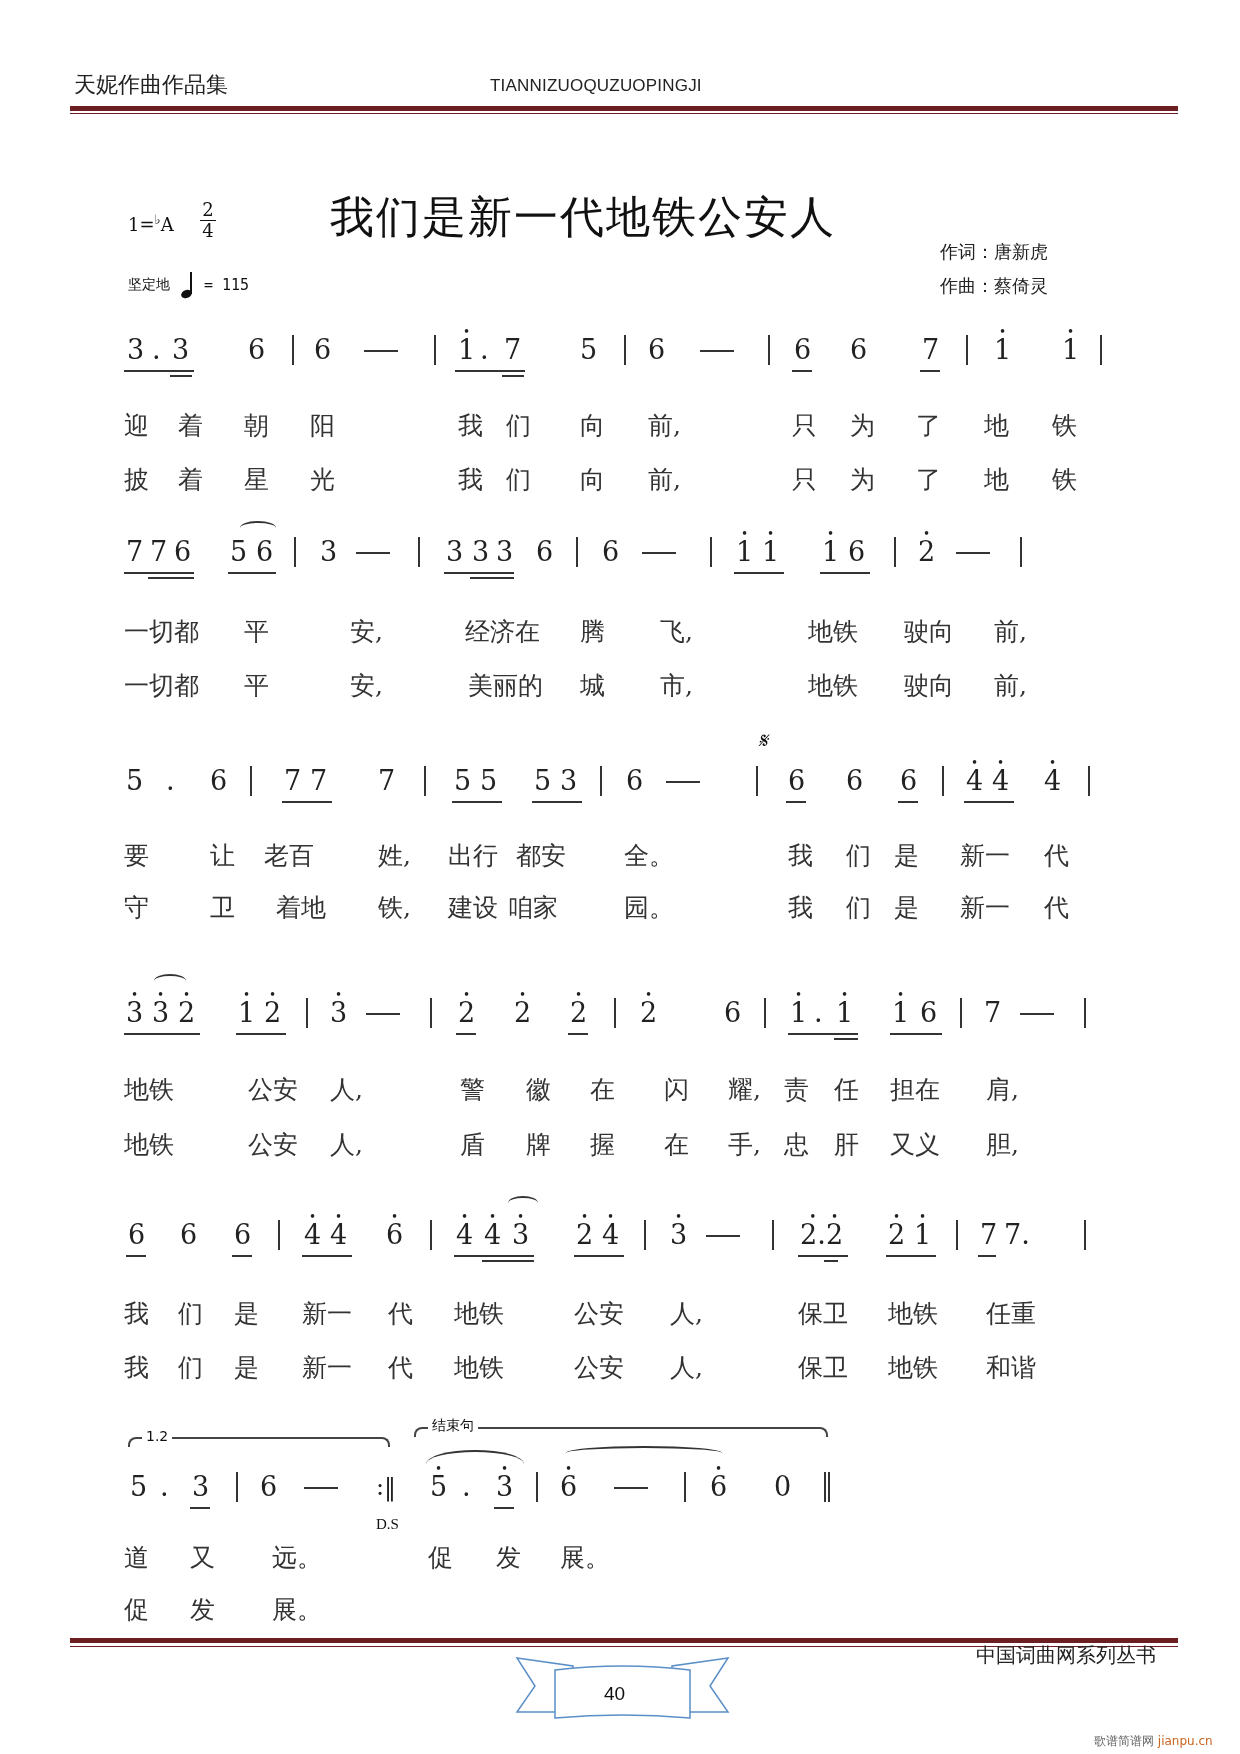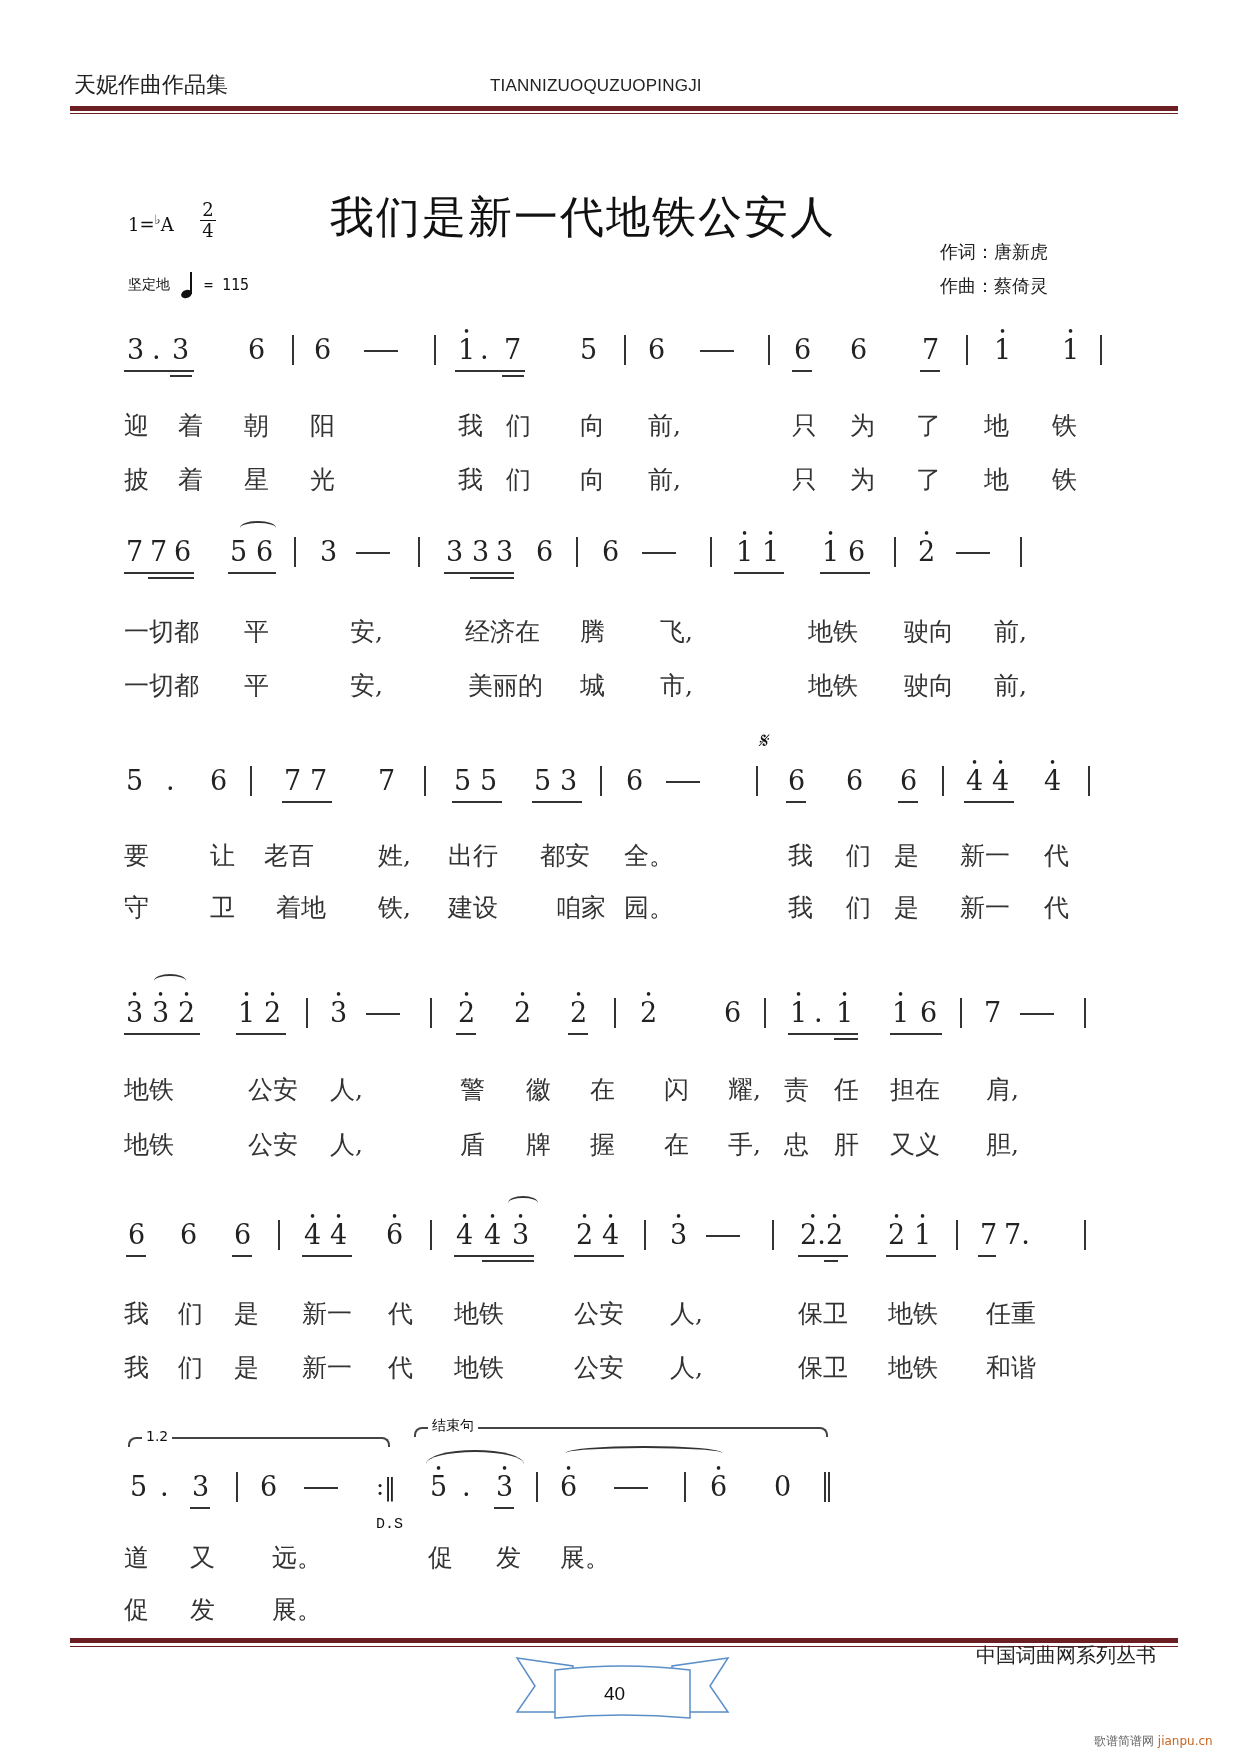--- a/index.html
+++ b/index.html
@@ -24,21 +24,21 @@
   .dbar { position:absolute; top:2px; width:6px; height:30px; border-left:2px solid #333; border-right:2px solid #333; box-sizing:border-box; }
   .dash { position:absolute; top:17px; width:34px; height:2px; background:#333; }
   .ul { position:absolute; height:2px; background:#333; top:37px; }
   .ul2 { position:absolute; height:2px; background:#333; top:42px; }
   .slur { position:absolute; border-top:2px solid #333; border-radius:50% 50% 0 0; height:12px; }
   .lyr { position:absolute; left:124px; font-size:25px; font-family:"DejaVu Serif", serif; color:#333; white-space:pre; }
   .lyr span { position:absolute; }
   .segno { left:758px; top:728px; font-size:22px; font-style:italic; }
   .bracket { position:absolute; border-top:2px solid #444; height:8px; }
   .blabel { position:absolute; font-size:14px; font-family:"DejaVu Sans", sans-serif; background:#fff; padding:0 4px; }
-  .ds { position:absolute; font-size:15px; font-family:Liberation Mono, monospace; }
+  .ds { position:absolute; font-size:15px; font-family:Liberation Serif, serif; }
   .series { left:976px; top:1642px; font-size:20px; font-family:"DejaVu Sans", sans-serif; color:#222; }
   .pagebox { left:572px; top:1664px; width:100px; height:62px; }
   .pagenum { left:604px; top:1683px; font-size:19px; font-family:"Liberation Sans", sans-serif; }
   .watermark { left:1094px; top:1733px; font-size:12px; font-family:"DejaVu Sans", sans-serif; color:#666; }
   .watermark .site { color:#c8641e; }
 </style>
 </head>
 <body>
 
 <div class="abs hdr-left">天妮作曲作品集</div>
@@ -170,24 +170,24 @@
   <span class="n" style="left:776px">6</span>
   <div class="ul" style="left:774px;width:20px"></div>
   <div class="bar" style="left:818px"></div>
   <span class="n hi" style="left:842px">4</span>
   <span class="n hi" style="left:868px">4</span>
   <div class="ul" style="left:840px;width:50px"></div>
   <span class="n hi" style="left:920px">4</span>
   <div class="bar" style="left:964px"></div>
 </div>
 <div class="lyr" style="top:810px;">
-  <span style="left:0">要</span><span style="left:86px">让</span><span style="left:140px">老百</span><span style="left:254px">姓,</span><span style="left:324px">出行</span><span style="left:416px">都安</span><span style="left:500px">全。</span><span style="left:664px">我</span><span style="left:722px">们</span><span style="left:770px">是</span><span style="left:836px">新一</span><span style="left:920px">代</span>
+  <span style="left:0">要</span><span style="left:86px">让</span><span style="left:140px">老百</span><span style="left:254px">姓,</span><span style="left:324px">出行</span><span style="left:392px">都安</span><span style="left:500px">全。</span><span style="left:664px">我</span><span style="left:722px">们</span><span style="left:770px">是</span><span style="left:836px">新一</span><span style="left:920px">代</span>
 </div>
 <div class="lyr" style="top:862px;">
-  <span style="left:0">守</span><span style="left:86px">卫</span><span style="left:152px">着地</span><span style="left:254px">铁,</span><span style="left:324px">建设</span><span style="left:432px">咱家</span><span style="left:500px">园。</span><span style="left:664px">我</span><span style="left:722px">们</span><span style="left:770px">是</span><span style="left:836px">新一</span><span style="left:920px">代</span>
+  <span style="left:0">守</span><span style="left:86px">卫</span><span style="left:152px">着地</span><span style="left:254px">铁,</span><span style="left:324px">建设</span><span style="left:384px">咱家</span><span style="left:500px">园。</span><span style="left:664px">我</span><span style="left:722px">们</span><span style="left:770px">是</span><span style="left:836px">新一</span><span style="left:920px">代</span>
 </div>
 
 <div class="row" style="top:996px;">
   <div class="slur" style="left:30px;width:32px;top:-22px"></div>
   <span class="n hi" style="left:2px">3</span>
   <span class="n hi" style="left:28px">3</span>
   <span class="n hi" style="left:54px">2</span>
   <div class="ul" style="left:0;width:76px"></div>
   <span class="n hi" style="left:114px">1</span>
   <span class="n hi" style="left:140px">2</span>

